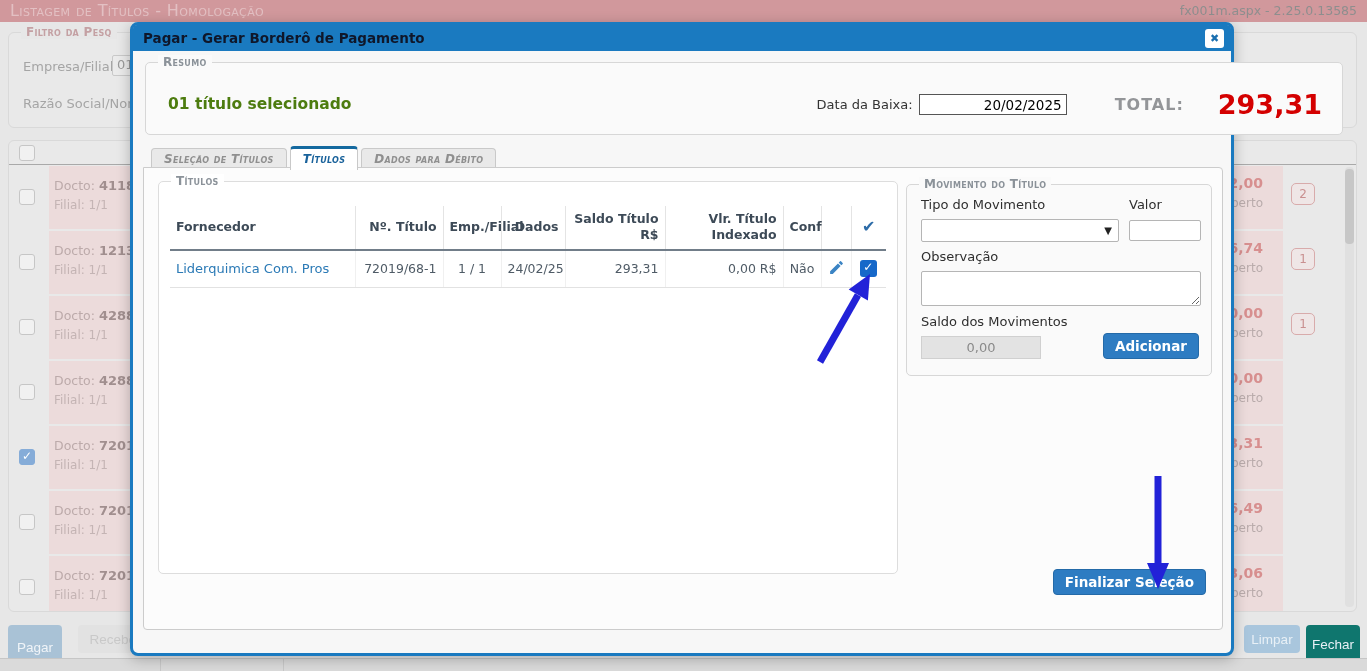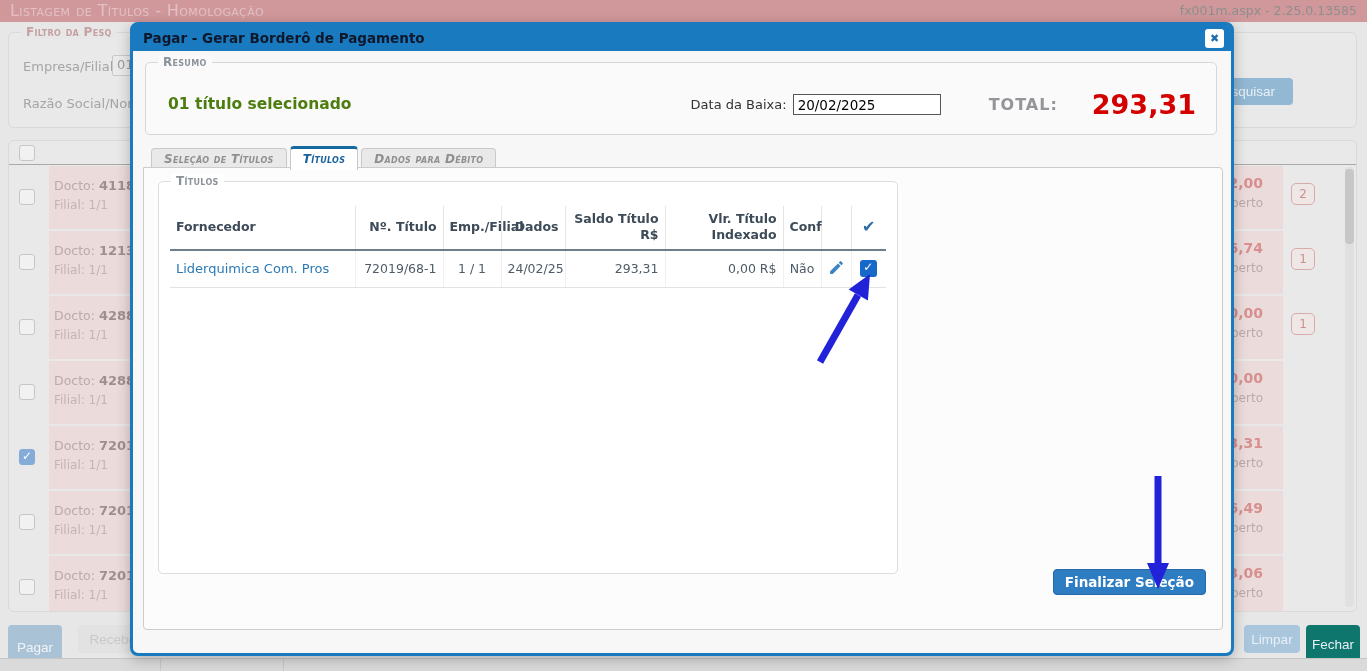--- a/index.html
+++ b/index.html
@@ -51,26 +51,26 @@
   .m-title { position:absolute; left:0; top:0; right:0; height:26px; background:#1a7ac0;
              color:#0f172a; font-weight:bold; font-size:13.5px; line-height:26px; padding-left:10px;
              border-radius:4px 4px 0 0; }
   .m-close { position:absolute; right:7px; top:4px; width:19px; height:19px; background:#fff; border-radius:3px;
              color:#1a6fb0; font-size:11px; font-weight:bold; text-align:center; line-height:19px; cursor:pointer; }
   .m-body { position:absolute; left:0; top:26px; right:0; bottom:0; }
 
   .m-fs { position:absolute; border:1px solid #d7d7d7; border-radius:5px; background:#fafafa; }
   .m-fs-legend { position:absolute; top:-8px; left:12px; padding:0 5px; background:#fafafa;
                  color:#8b9299; font-variant:small-caps; font-weight:bold; font-size:12px; letter-spacing:.3px; }
-  .resumo { left:12px; top:11px; width:1072px; height:73px;padding-left:47px; }
+  .resumo { left:12px; top:11px; width:1198px; height:73px;padding-left:47px; }
   .sel-text { position:absolute; left:22px; top:32px; font-size:15.5px; font-weight:bold; color:#4d7c0f; }
   .resumo-right { position:absolute; right:20px; top:26px; display:flex; align-items:center; }
   .baixa-label { font-size:13px; color:#333; }
   .baixa-input { width:148px; height:21px; border:1px solid #555; background:#fff; font-size:13.5px;
-                 text-align:left; padding:0 4px; font-family:inherit; margin-left:6px; }
+                 text-align:right; padding:0 4px; font-family:inherit; margin-left:6px; }
   .total-label { font-size:16px; font-weight:bold; color:#939598; letter-spacing:1px; margin-left:48px; }
   .total-value { font-size:27px; font-weight:bold; color:#d40000; margin-left:34px; }
 
   .tabs { position:absolute; left:18px; top:95px; display:flex; align-items:flex-end;font-style:italic; }
   .tab { height:21px; line-height:20px; padding:0 12px; margin-right:3px; background:#e9e9e9;
          border:1px solid #c9c9c9; border-bottom:none; border-radius:4px 4px 0 0;
          font-variant:small-caps; font-weight:bold; font-size:12px; color:#8f8f8f; letter-spacing:.3px; cursor:pointer; }
   .tab.active { height:24px; line-height:21px; background:#fff; border-top:3px solid #14699f;
                 color:#19629b; margin-bottom:-1px; position:relative; z-index:3; }
 
@@ -281,20 +281,34 @@
                 </svg>
               </td>
               <td class="ac">
                   <div class="row-check"></div>
                 </td>
             </tr>
           </tbody>
         </table>
       </div>
 
+      <div class="m-fs fs-mov">
+        <span class="m-fs-legend">Movimento do Título</span>
+        <span class="mov-label" style="left:14px; top:12px;">Tipo do Movimento</span>
+        <span class="mov-label" style="left:222px; top:12px;">Valor</span>
+        <div class="mov-select">
+          <span class="chev">▼</span>
+        </div>
+        <input class="mov-valor" style="">
+        <span class="mov-label" style="left:14px; top:64px;">Observação</span>
+        <textarea class="mov-obs" style=""></textarea>
+        <span class="mov-label" style="left:14px; top:129px;">Saldo dos Movimentos</span>
+        <div class="mov-saldo">0,00</div>
+        <button class="btn-blue mov-add">Adicionar</button>
+      </div>
 
       <button class="btn-blue finalizar">Finalizar Seleção</button>
     </div>
   </div>
 </div>
 
 <svg class="arrow" style="left:790px; top:252px; width:110px; height:120px;" viewBox="0 0 110 120">
   <line x1="30" y1="110" x2="68" y2="43" stroke="#2222d8" stroke-width="7"></line>
   <polygon points="80,22 77.9,48.4 58.7,37.6" fill="#2222d8"></polygon>
 </svg>

